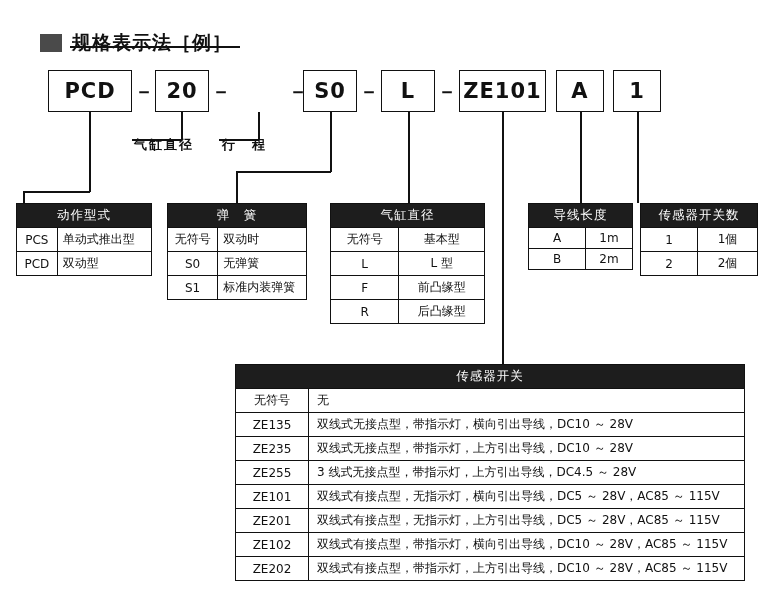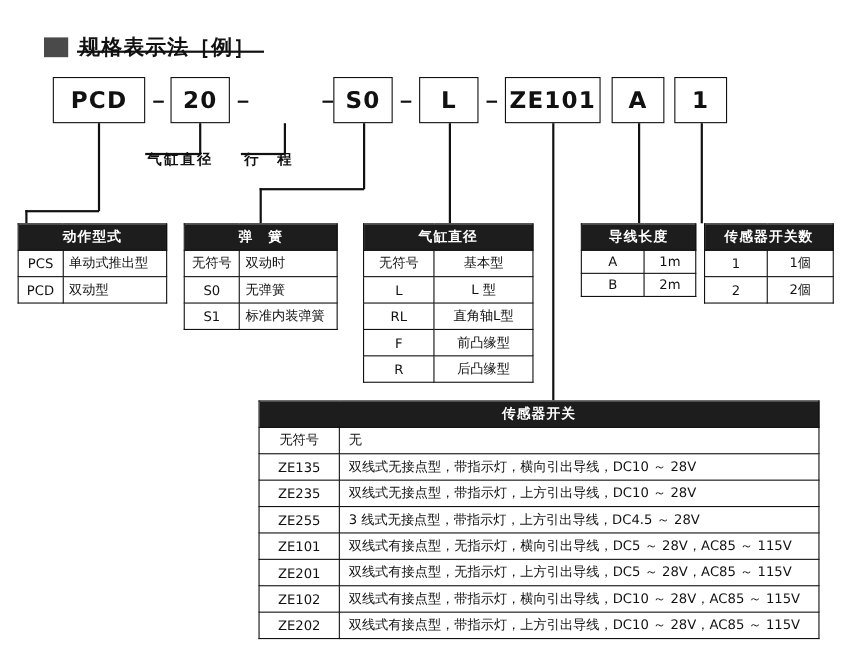--- a/index.html
+++ b/index.html
@@ -45,21 +45,21 @@
   }
 
   
   table.spec{
     border-collapse:collapse;
     position:absolute;
     background:#fff;
     font-size:12px;
   }
   table.spec th{
-    background:#1d1d1d;color:#fff;font-weight:bold;
+    background:#1d1d1d;color:#fff;font-weight:normal;
     border:1px solid #111;padding:3px 4px;text-align:center;
     font-size:12.5px;letter-spacing:1px;
   }
   table.spec td{
     border:1px solid #111;padding:3px 5px;text-align:center;
     white-space:nowrap;
   }
   table.spec td.left{text-align:left;}
   .w-narrow{width:46px;}
 
@@ -165,24 +165,20 @@
     <tbody>
       <tr>
           <td>无符号</td>
           <td>基本型</td>
         </tr>
       <tr>
           <td>L</td>
           <td>L 型</td>
         </tr>
       <tr>
-          <td>RL</td>
-          <td>直角轴L型</td>
-        </tr>
-      <tr>
           <td>F</td>
           <td>前凸缘型</td>
         </tr>
       <tr>
           <td>R</td>
           <td>后凸缘型</td>
         </tr>
     </tbody>
   </table>
 

